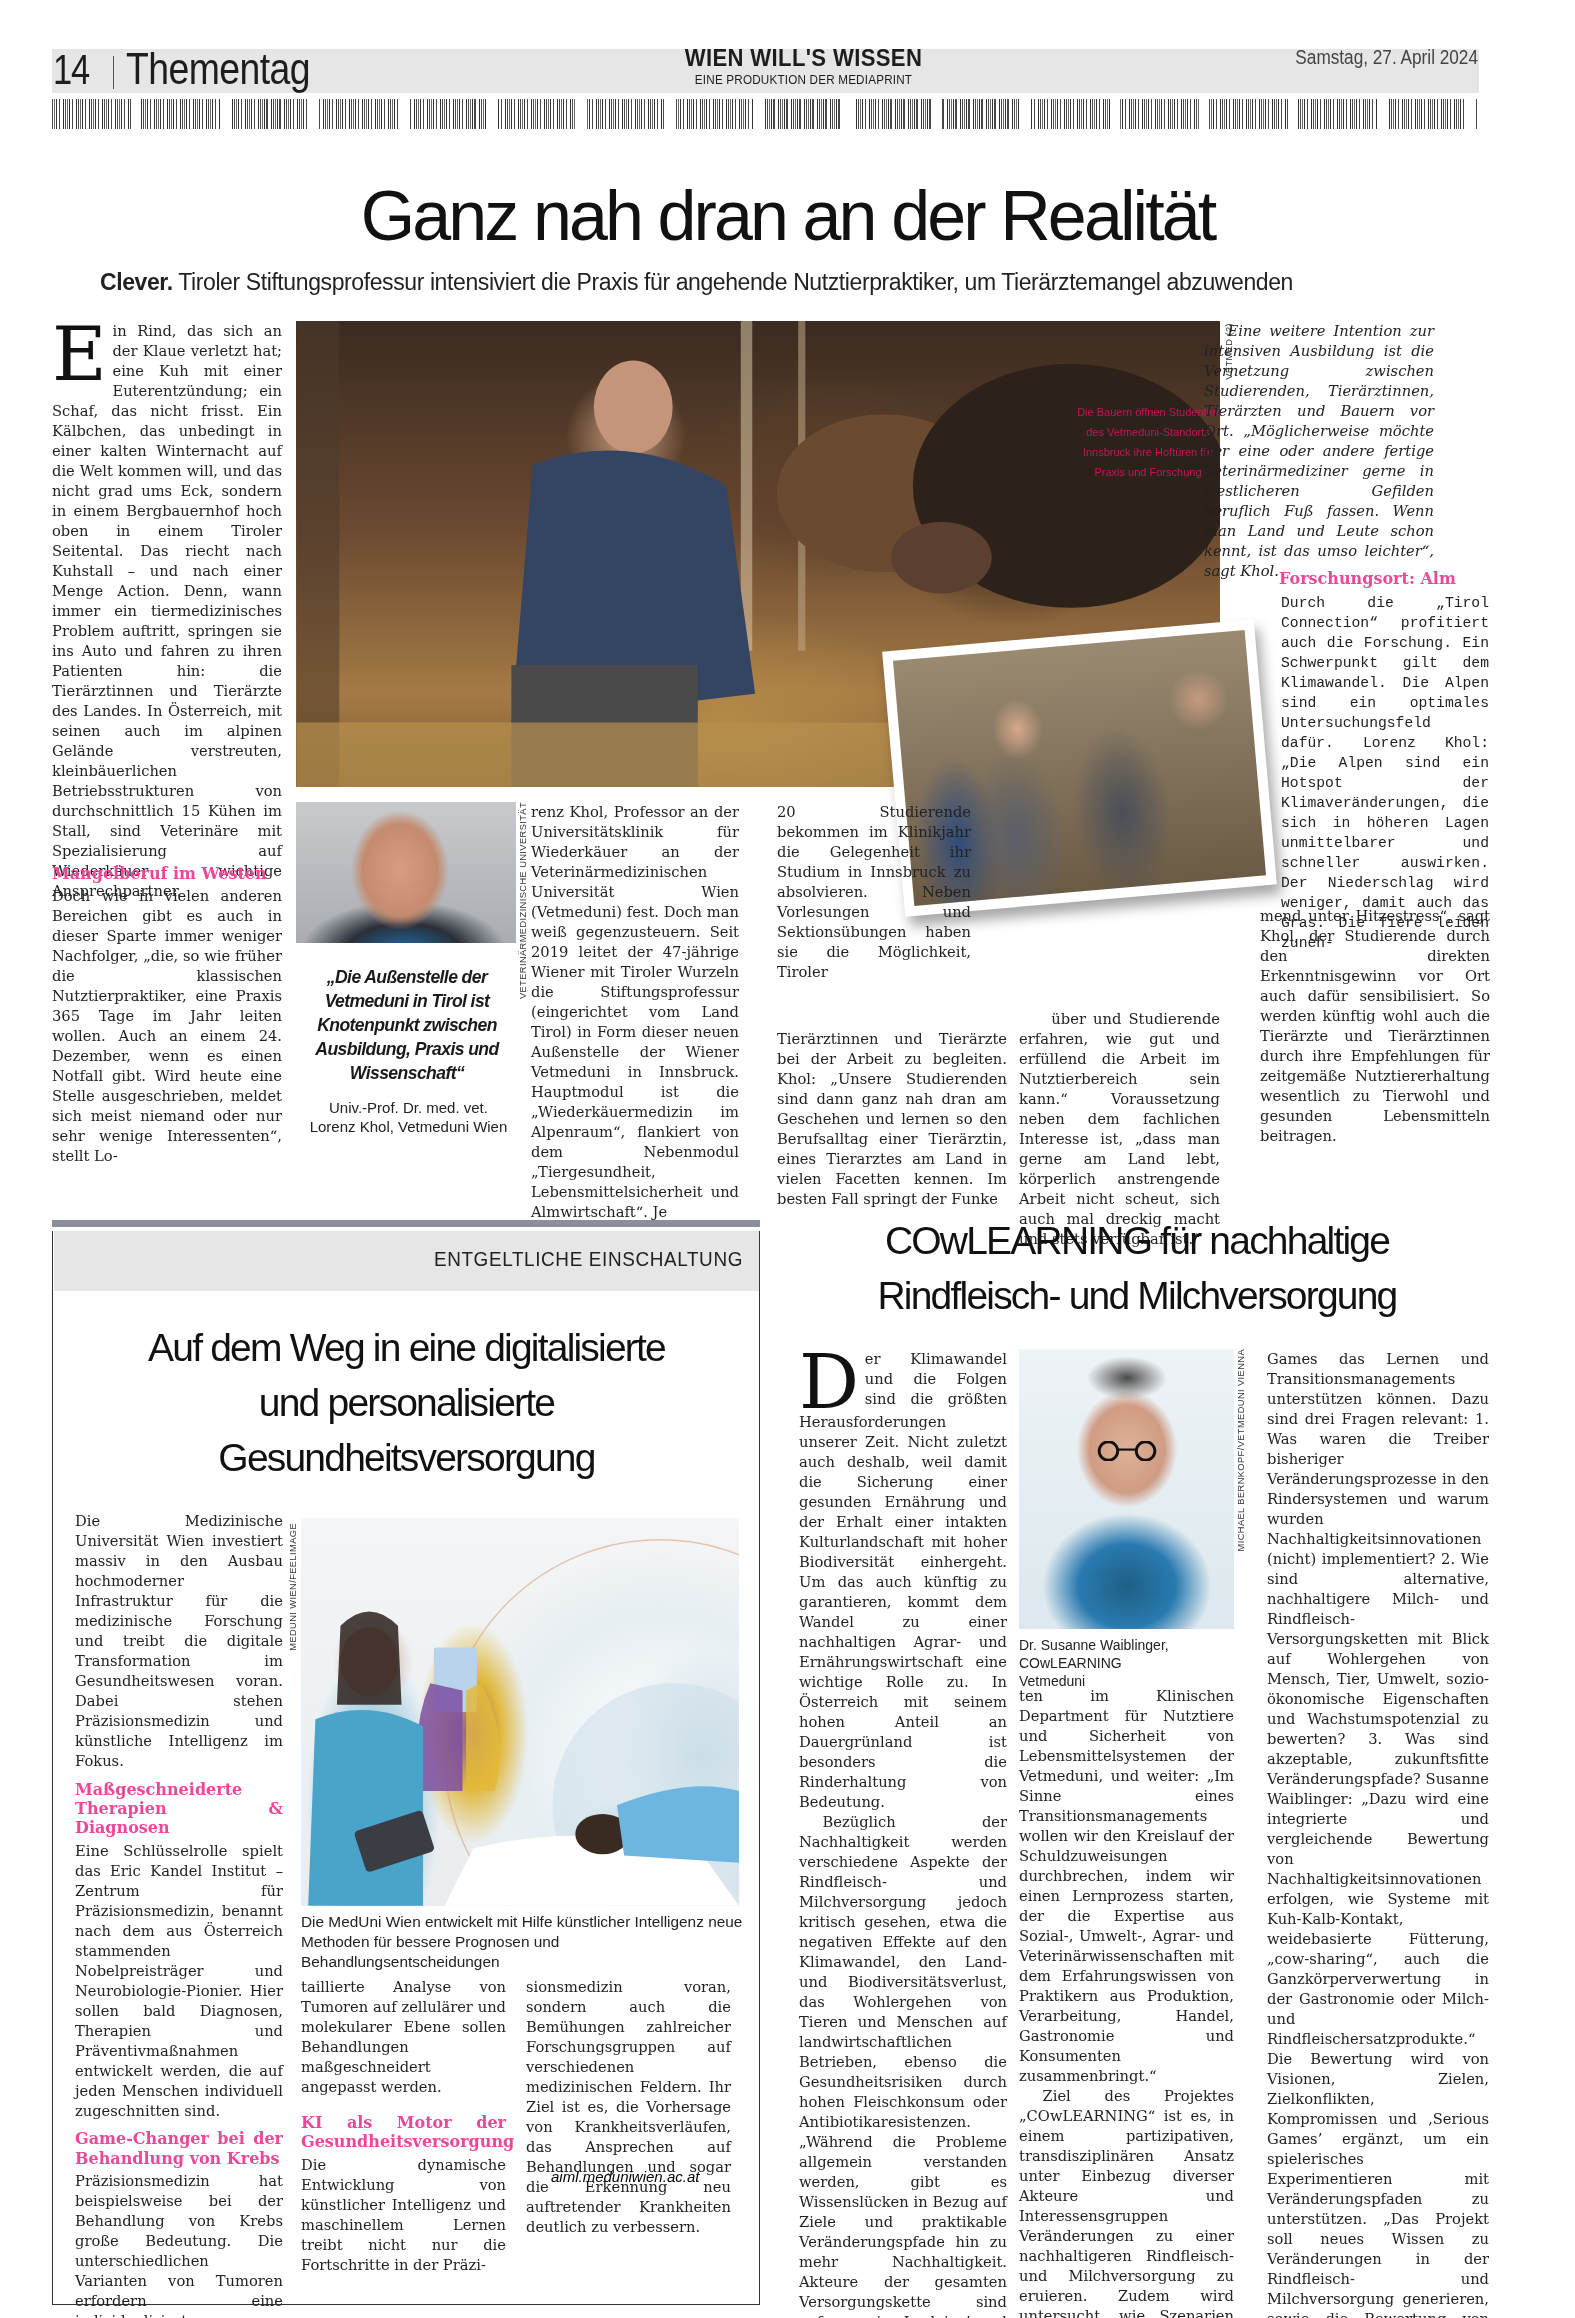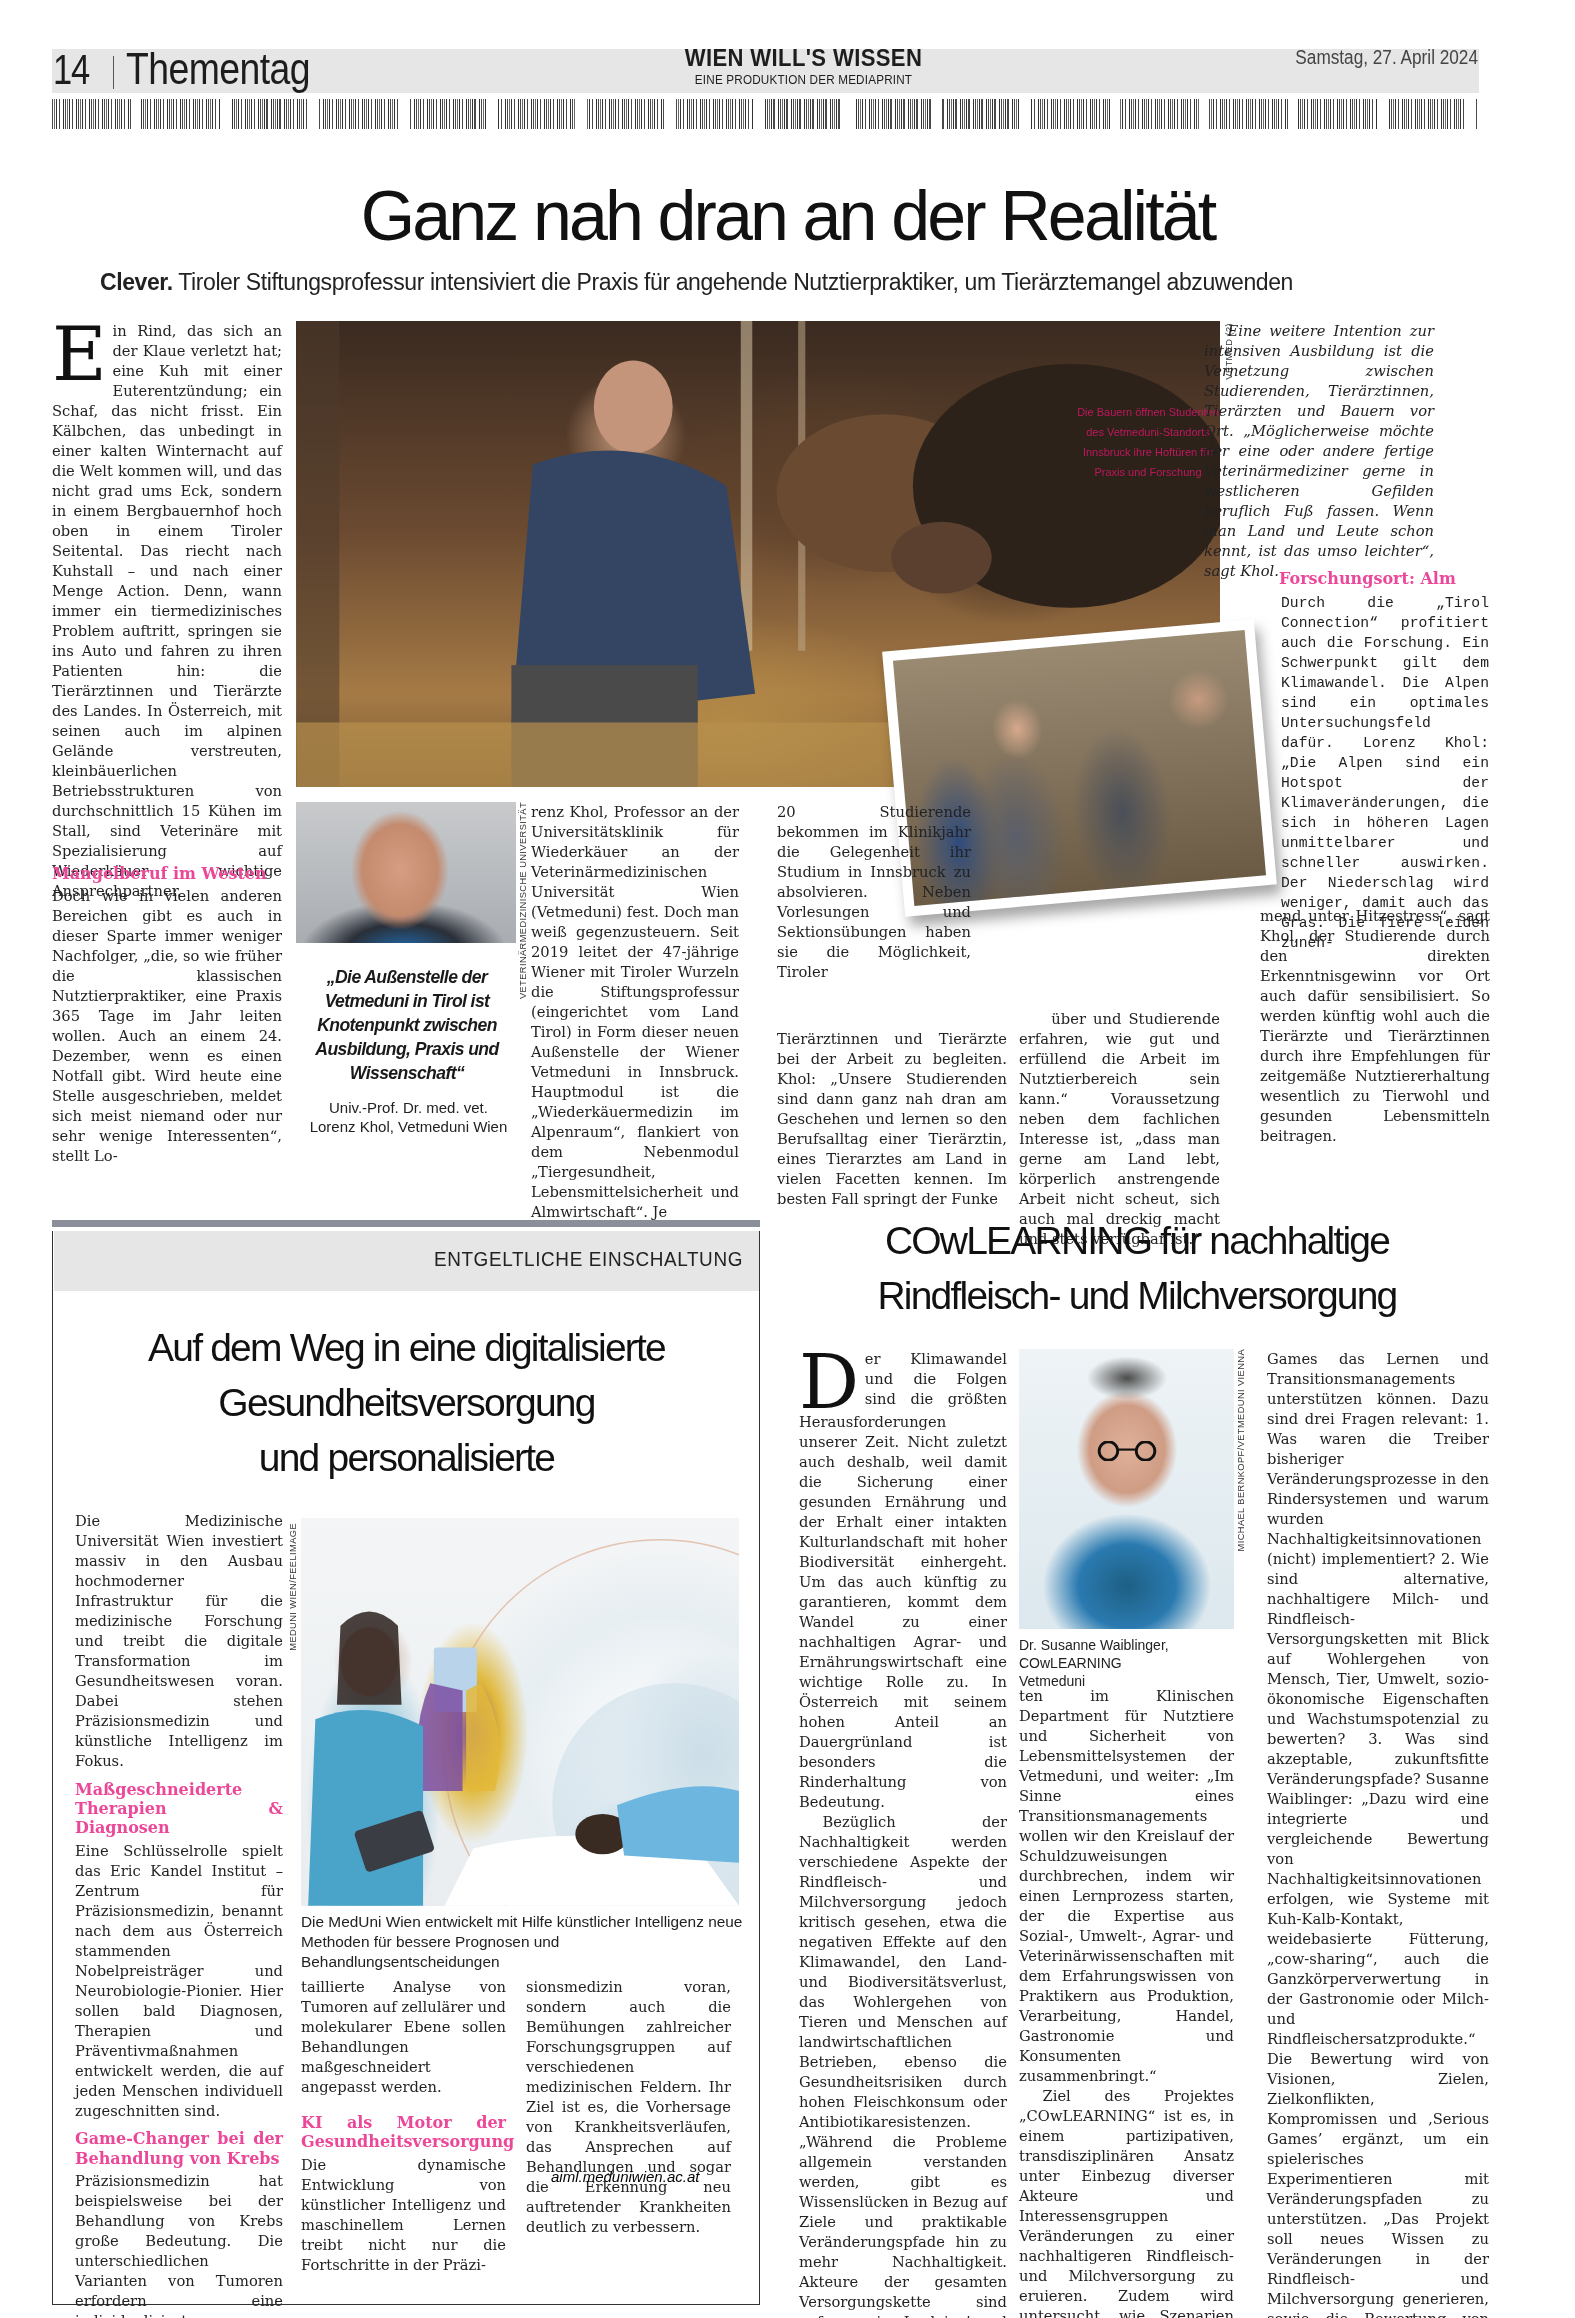--- a/index.html
+++ b/index.html
@@ -193,22 +193,22 @@
 <div class="abs body-text" style="left:1260px; top:906px; width:230px;">
   <p>mend unter Hitzestress“, sagt Khol, der Studierende durch den direkten Erkenntnisgewinn vor Ort auch dafür sensibilisiert. So werden künftig wohl auch die Tierärzte und Tierärztinnen durch ihre Empfehlungen für zeitgemäße Nutztiererhaltung wesentlich zu Tierwohl und gesunden Lebensmitteln beitragen.</p>
 </div>
 
 <div class="abs" id="ad-topbar"></div>
 <div class="abs" id="ad-box"></div>
 <div class="abs" id="ad-label-band"></div>
 <div class="abs" id="ad-label">ENTGELTLICHE EINSCHALTUNG</div>
 <div class="abs" id="ad-headline">
   <div>Auf dem Weg in eine digitalisierte</div>
+  <div>und personalisierte</div>
   <div>Gesundheitsversorgung</div>
-  <div>und personalisierte</div>
 </div>
 <div class="abs body-text" id="ad-col1">
   <p>Die Medizinische Universität Wien investiert massiv in den Ausbau hochmoderner Infrastruktur für die medizinische Forschung und treibt die digitale Transformation im Gesundheitswesen voran. Dabei stehen Präzisionsmedizin und künstliche Intelligenz im Fokus.</p>
   <div class="subhead">Maßgeschneiderte Therapien &amp; Diagnosen</div>
   <p style="text-indent:0">Eine Schlüsselrolle spielt das Eric Kandel Institut – Zentrum für Präzisionsmedizin, benannt nach dem aus Österreich stammenden Nobelpreisträger und Neurobiologie-Pionier. Hier sollen bald Diagnosen, Therapien und Präventivmaßnahmen entwickelt werden, die auf jeden Menschen individuell zugeschnitten sind.</p>
   <div class="subhead">Game-Changer bei der Behandlung von Krebs</div>
   <p style="text-indent:0">Präzisionsmedizin hat beispielsweise bei der Behandlung von Krebs große Bedeutung. Die unterschiedlichen Varianten von Tumoren erfordern eine individualisierte Herangehensweise. Durch die de-</p>
 </div>
 <div class="abs" id="ad-photo">
   <svg width="438" height="388" viewBox="0 0 610 540">

